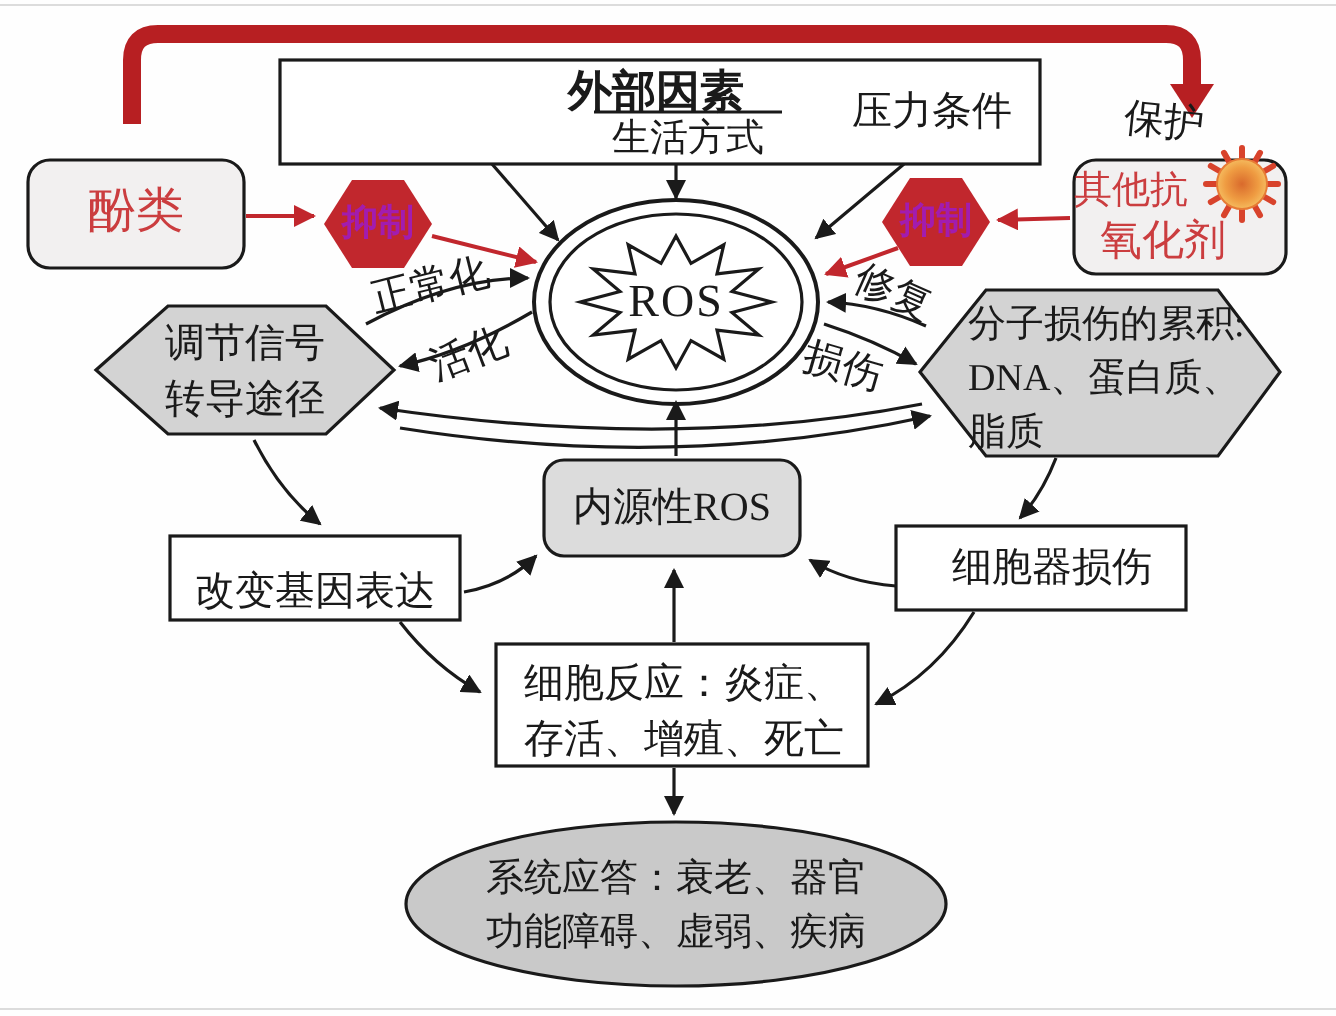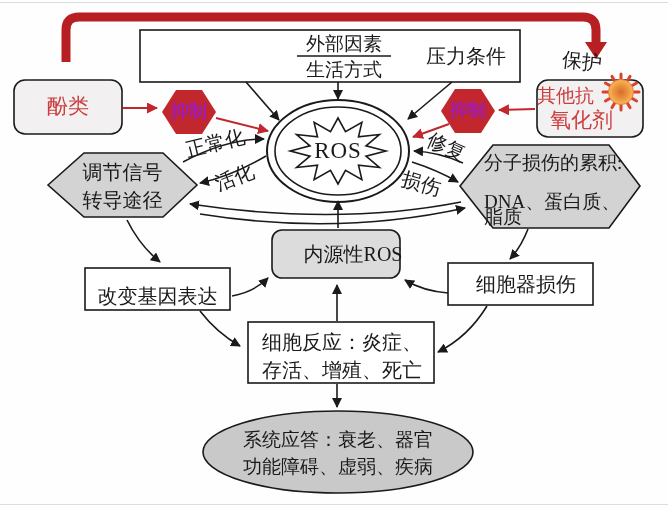--- a/index.html
+++ b/index.html
@@ -98,49 +98,49 @@
     </g>
 
     <g fill="none" stroke="#c1272d" stroke-width="2" marker-end="url(#mr)">
       <path d="M123,108 L157,108"></path>
       <path d="M216,118 L268,131"></path>
       <path d="M535,109 L499,110"></path>
       <path d="M449,124 L413,137"></path>
     </g>
   </svg>
 
-  <div class="t" style="left:284px;top:32px;width:120px;text-align:center;font-size:19px;">外部因素</div>
+  <div class="t" style="left:284px;top:32px;width:120px;text-align:left;font-size:22px;font-weight:bold;">外部因素</div>
   <div class="t" style="left:284px;top:58px;width:120px;text-align:center;font-size:19px;">生活方式</div>
   <div class="t ctr" style="left:416px;top:30px;width:100px;height:52px;">压力条件</div>
 
   <div class="t" style="left:562px;top:49px;width:56px;transform:rotate(6deg);">保护</div>
 
-  <div class="t ctr red" style="left:14px;top:80px;width:108px;height:54px;font-size:21px;">酚类</div>
+  <div class="t ctr red" style="left:14px;top:80px;width:108px;height:54px;font-size:24px;">酚类</div>
 
   <div class="t ctr white" style="left:162px;top:90px;width:54px;height:44px;font-size:18px;">抑制</div>
   <div class="t ctr white" style="left:441px;top:89px;width:54px;height:44px;font-size:18px;">抑制</div>
 
   <div class="t red" style="left:537px;top:84px;width:106px;font-size:19px;line-height:24px;">其他抗</div>
   <div class="t red" style="left:537px;top:108px;width:89px;text-align:center;font-size:21px;line-height:24px;">氧化剂</div>
 
   <div class="t ctr" style="left:303px;top:137px;width:70px;height:28px;font-size:23px;letter-spacing:1px;">ROS</div>
 
   <div class="t" style="left:185px;top:128px;width:76px;transform:rotate(-14deg);">正常化</div>
   <div class="t" style="left:214px;top:162px;width:52px;transform:rotate(-21deg);">活化</div>
   <div class="t" style="left:426px;top:136px;width:52px;transform:rotate(24deg);">修复</div>
   <div class="t" style="left:401px;top:172px;width:52px;transform:rotate(16deg);">损伤</div>
 
   <div class="t" style="left:48px;top:158px;width:149px;text-align:center;line-height:28px;">调节信号</div>
   <div class="t" style="left:484px;top:149px;width:150px;font-size:19px;line-height:27px;">分子损伤的累积:</div>
 
   <div class="t" style="left:48px;top:186px;width:149px;text-align:center;line-height:28px;">转导途径</div>
-  <div class="t" style="left:484px;top:188px;width:150px;font-size:19px;line-height:27px;">DNA、蛋白质、</div>
+  <div class="t" style="left:484px;top:176px;width:150px;font-size:19px;line-height:27px;">DNA、蛋白质、</div>
   <div class="t" style="left:484px;top:203px;width:150px;font-size:19px;line-height:27px;">脂质</div>
 
-  <div class="t ctr" style="left:272px;top:230px;width:128px;height:48px;margin-left:17px;">内源性ROS</div>
+  <div class="t ctr" style="left:272px;top:230px;width:128px;height:48px;">内源性ROS</div>
   <div class="t ctr" style="left:85px;top:268px;width:145px;height:56px;">改变基因表达</div>
   <div class="t ctr" style="left:448px;top:263px;width:156px;height:42px;">细胞器损伤</div>
 
   <div class="t" style="left:262px;top:328px;width:170px;line-height:28px;">细胞反应：炎症、</div>
   <div class="t" style="left:262px;top:356px;width:170px;line-height:28px;">存活、增殖、死亡</div>
 
   <div class="t" style="left:215px;top:426px;width:246px;text-align:center;font-size:19px;line-height:27px;">系统应答：衰老、器官</div>
   <div class="t" style="left:215px;top:453px;width:246px;text-align:center;font-size:19px;line-height:27px;">功能障碍、虚弱、疾病</div>
 
 </div>

